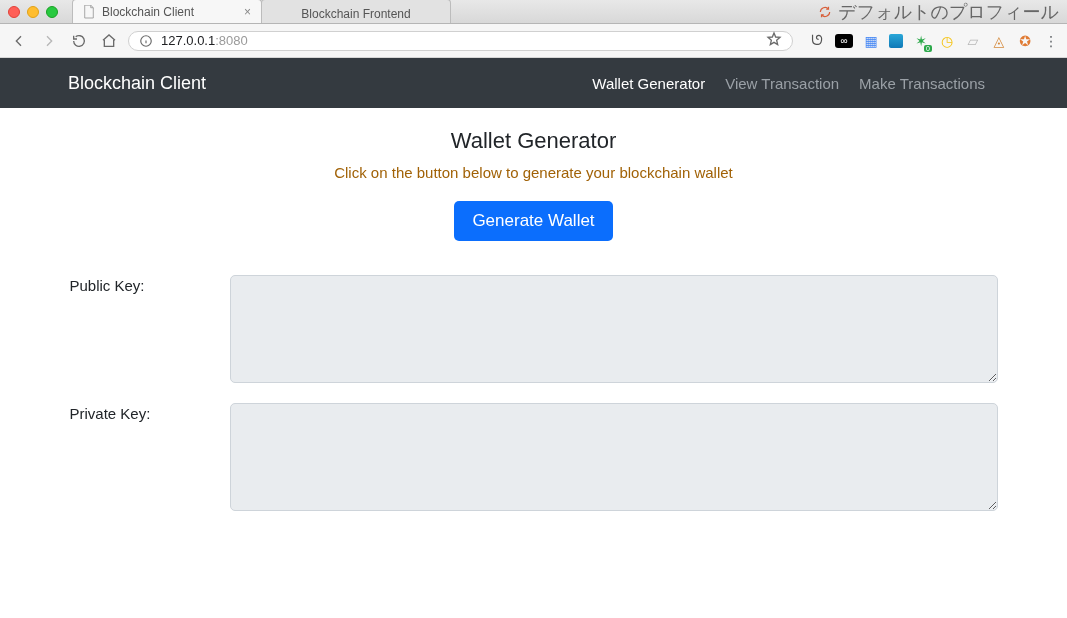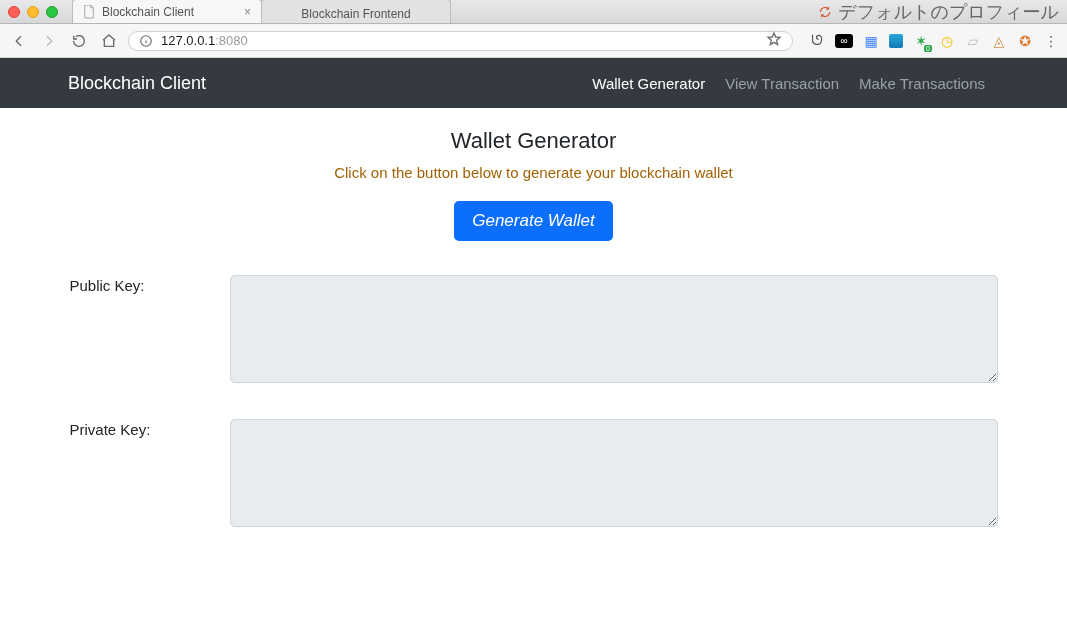--- a/index.html
+++ b/index.html
@@ -71,24 +71,24 @@
     .navbar-nav { margin-left: auto; margin-right: 66px; display: flex; gap: 20px; font-size: 15px; }
     .nav-link { color: #9aa0a6; cursor: pointer; }
     .nav-link.active { color: #fff; }
     
     .container { max-width: 1000px; margin: 0 auto; padding: 18px 36px 0 36px; }
     .page-title { text-align: center; font-size: 22px; color: #212529; font-weight: 500; margin-top: 2px; }
     .page-sub { text-align: center; font-size: 15px; color: #a16207; margin-top: 10px; }
     .btn-row { display: flex; justify-content: center; margin-top: 20px; }
     .btn-primary {
       background: #0b6efd; color: #fff; border: none; border-radius: 5px;
-      padding: 10px 18px; font-size: 17px; cursor: pointer; font-style: italic;
+      padding: 10px 18px; font-size: 17px; cursor: pointer;
     }
     .form-row { display: flex; margin-top: 34px; }
-    .form-row + .form-row { margin-top: 36px; }
+    .form-row + .form-row { margin-top: 20px; }
     .form-label { width: 160px; font-size: 15px; color: #212529; padding-top: 2px; }
     .form-ta {
       flex: 1; height: 108px; background: #e9ecef; border: 1px solid #ced4da;
       border-radius: 5px; resize: both; padding: 8px; font-size: 14px; color: #495057;
     }
   </style>
 </head>
 <body>
 
 <div class="titlebar">

